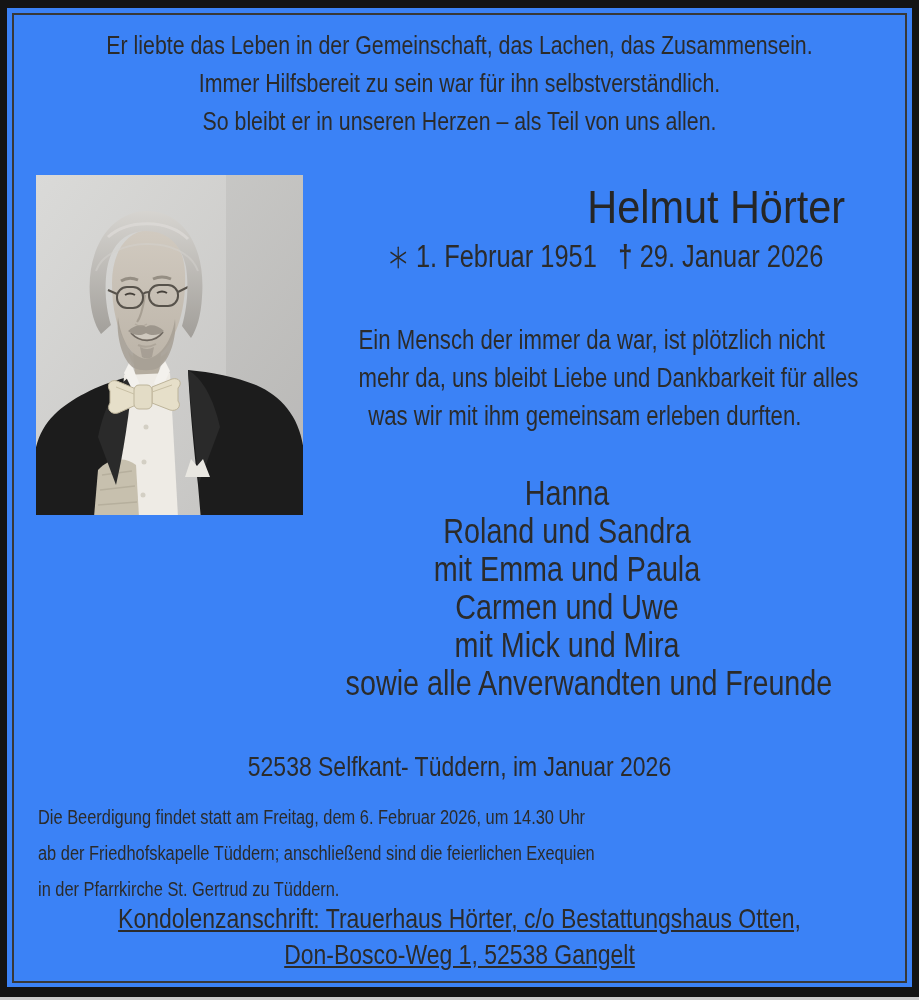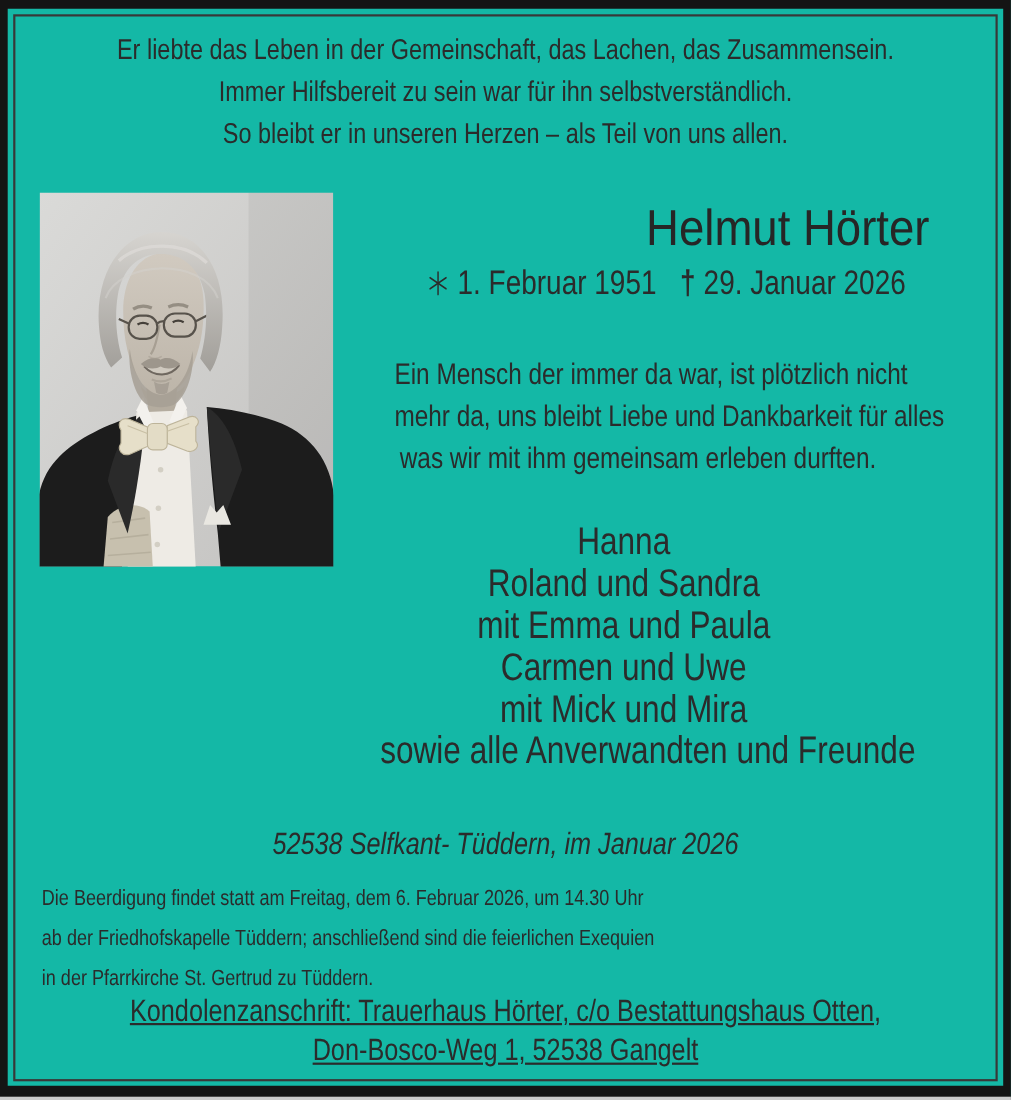--- a/index.html
+++ b/index.html
@@ -1,18 +1,18 @@
 <!DOCTYPE html>
 <html><head>
 <meta charset="utf-8">
 <style>
   html,body { margin:0; padding:0; background:#ffffff; }
   .page {
     position:relative; width:919px; height:1000px;
-    background:#14b8a6; overflow:hidden;
+    background:#3b82f6; overflow:hidden;
     font-family:"Liberation Sans", sans-serif;
     color:#2b2b2b;
   }
   
   .frame {
     position:absolute; inset:0;
     border-style:solid; border-color:#141414;
     border-width:8px 7px 13px 7px;
     pointer-events:none;
   }
@@ -45,29 +45,29 @@
   .name-block {
     position:absolute; left:332px; top:180px; width:540px; text-align:right;
   }
   .name { font-size:46px; line-height:54px; color:#262626; }
   .dates { font-size:31px; line-height:42px; margin-top:2px; }
   .dates .star-wrap { display:inline-block; margin-right:10px; vertical-align:-2px; }
   .dates .cross { font-weight:700; margin-left:26px; margin-right:9px; }
 
   .tribute {
     position:absolute; left:310px; top:321px; width:540px;
-    font-size:27px; line-height:38px; text-align:center;
+    font-size:27px; line-height:38px; text-align:right;
   }
   .mourners {
     position:absolute; left:297px; top:474px; width:540px;
     font-size:35px; line-height:38px; text-align:center;
   }
   .place-date {
     position:absolute; left:0; top:750px; width:919px;
-    font-size:28px; line-height:34px; text-align:center;font-style:italic;
+    font-size:28px; line-height:34px; text-align:center;
   }
   .funeral {
     position:absolute; left:38px; top:799px; width:860px;
     font-size:20px; line-height:36px; text-align:left;
   }
   .condolence {
     position:absolute; left:0; top:901px; width:919px;
     font-size:28px; line-height:36px; text-align:center;text-decoration:underline;
   }
 </style>

